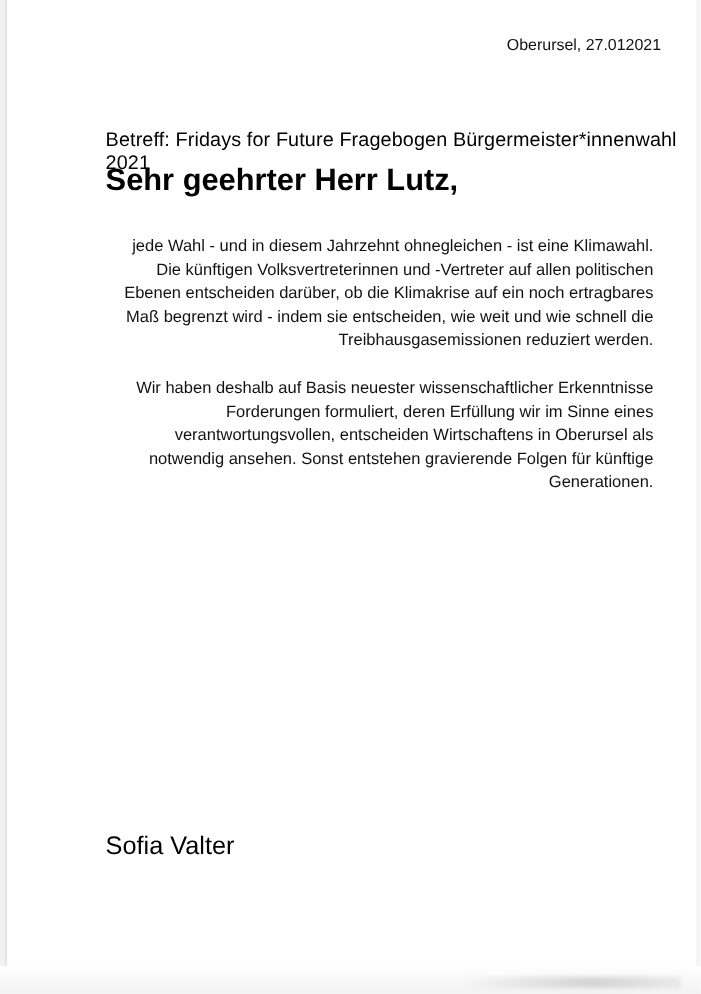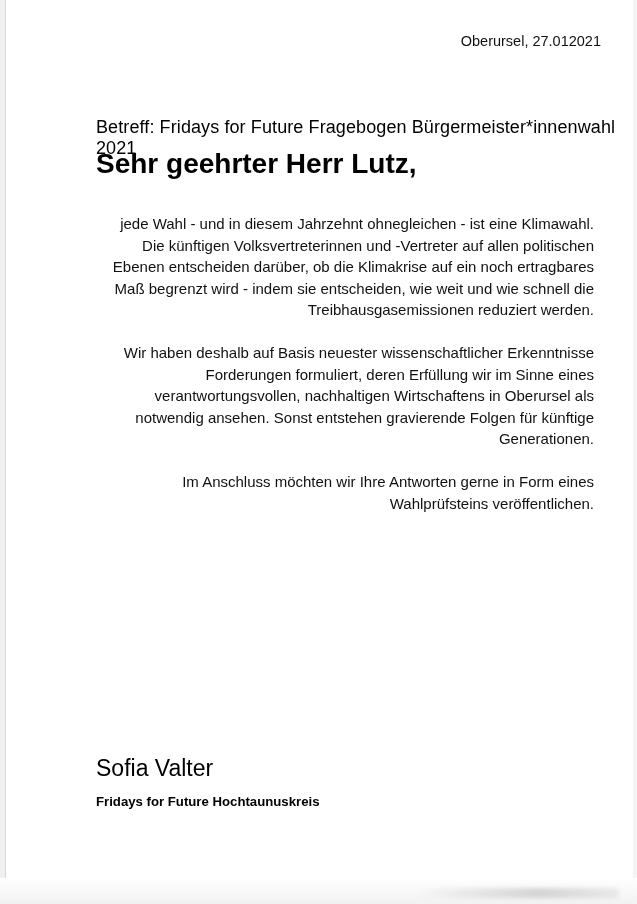--- a/index.html
+++ b/index.html
@@ -122,22 +122,20 @@
   <div class="edge-right"></div>
 
   <div class="date-line">Oberursel, 27.012021</div>
 
   <div class="subject">Betreff: Fridays for Future Fragebogen Bürgermeister*innenwahl 2021</div>
 
   <div class="salutation">Sehr geehrter Herr Lutz,</div>
 
   <div class="body-text">
     <p class="para">jede Wahl - und in diesem Jahrzehnt ohnegleichen - ist eine Klimawahl. Die künftigen Volksvertreterinnen und -Vertreter auf allen politischen Ebenen entscheiden darüber, ob die Klimakrise auf ein noch ertragbares Maß begrenzt wird - indem sie entscheiden, wie weit und wie schnell die Treibhausgasemissionen reduziert werden.</p>
-    <p class="para">Wir haben deshalb auf Basis neuester wissenschaftlicher Erkenntnisse Forderungen formuliert, deren Erfüllung wir im Sinne eines verantwortungsvollen, nachhaltigen Wirtschaftens in Oberursel als notwendig ansehen. Sonst entstehen gravierende Folgen für künftige Generationen.</p>
-    <p class="para">Im Anschluss möchten wir Ihre Antworten gerne in Form eines Wahlprüfsteins veröffentlichen.</p>
+    <p class="para">Wir haben deshalb auf Basis neuester wissenschaftlicher Erkenntnisse Forderungen formuliert, deren Erfüllung wir im Sinne eines verantwortungsvollen, entscheiden Wirtschaftens in Oberursel als notwendig ansehen. Sonst entstehen gravierende Folgen für künftige Generationen.</p>
   </div>
 
   <div class="sign-name">Sofia Valter</div>
-  <div class="sign-org">Fridays for Future Hochtaunuskreis</div>
 
   <div class="shadow-bottom"></div>
   <div class="shadow-corner"></div>
 </div>
 
 </body></html>

